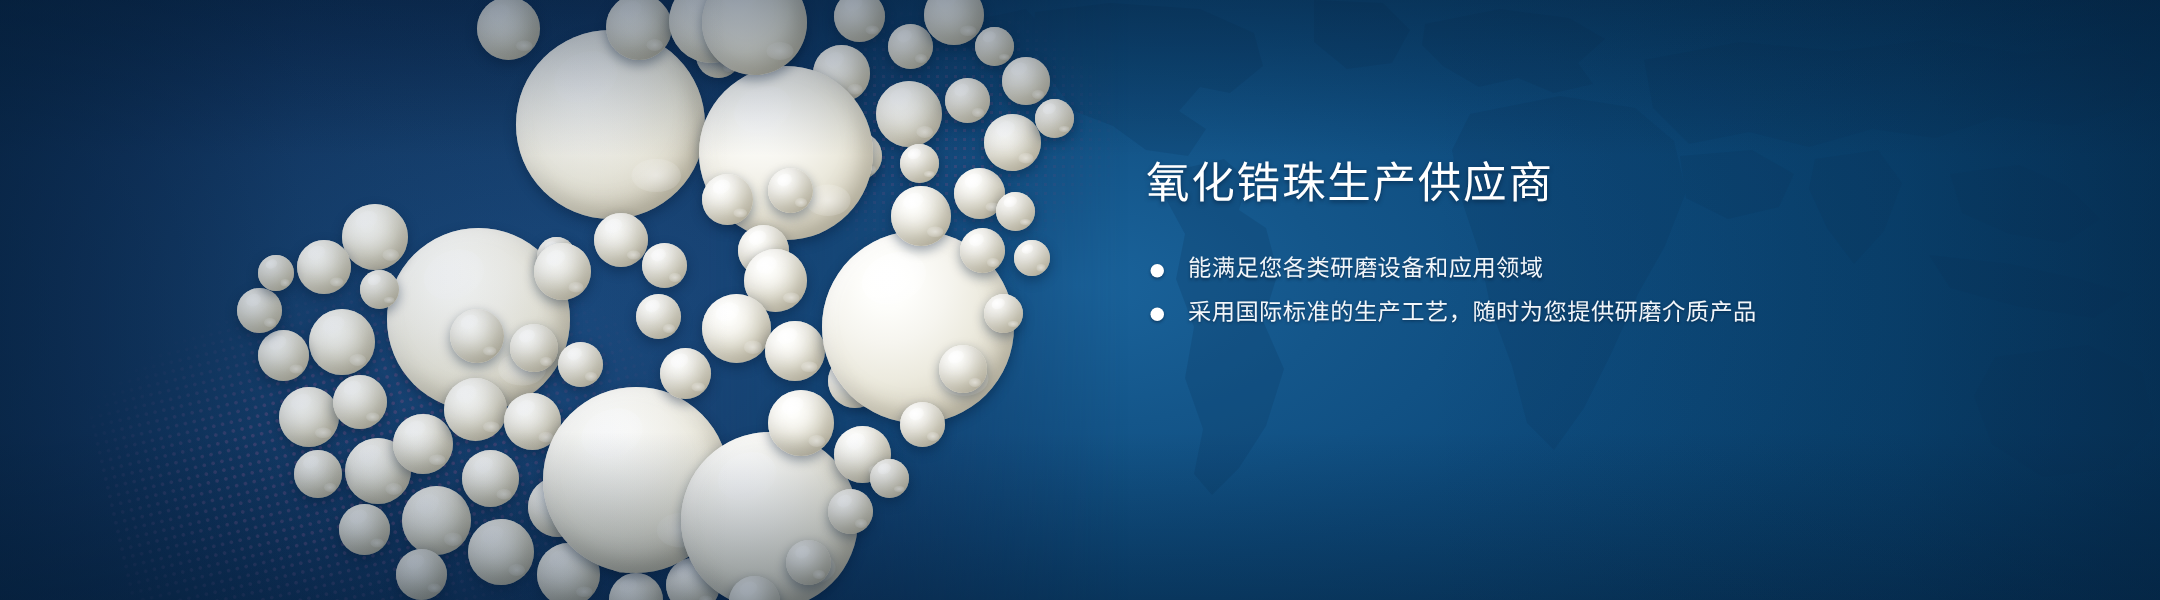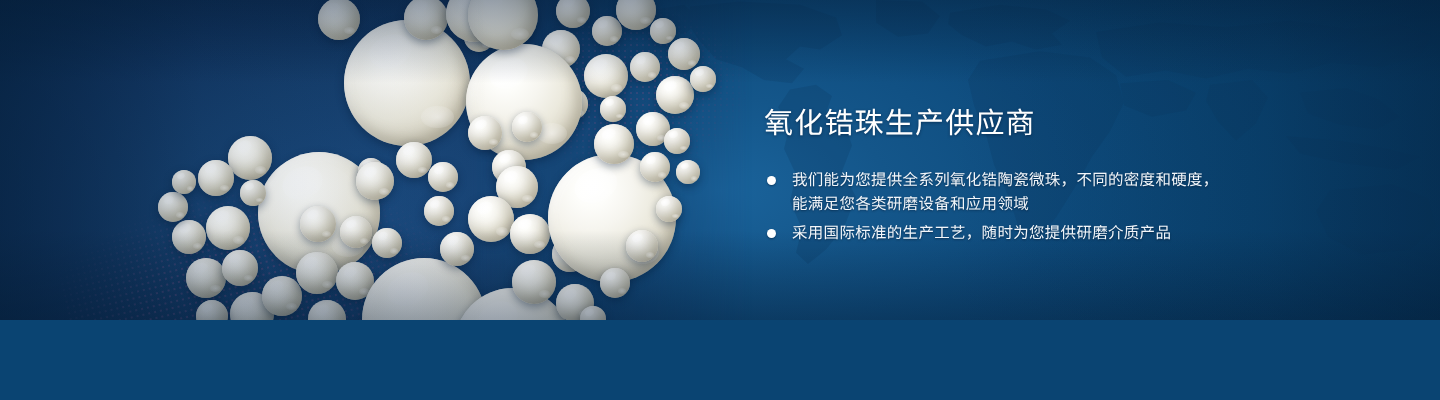--- a/index.html
+++ b/index.html
@@ -8,21 +8,21 @@
     padding: 0;
     background: #0a4472;
   }
   body {
     font-family: "Liberation Sans", "DejaVu Sans", sans-serif;
   }
 
   .banner {
     position: relative;
     width: 1440px;
-    height: 320px;
+    height: 400px;
     overflow: hidden;
     background: #4d7c0f;
     user-select: none;
   }
 
   
   .bg-base {
     position: absolute;
     inset: 0;
     background:
@@ -310,21 +310,20 @@
   </div>
 
   <div class="bg-edge-dark"></div>
 
   <div class="content">
     <h1 class="headline">氧化锆珠生产供应商</h1>
 
     <ul class="bullets">
       <li class="bullet">
         <span class="dot"></span>
-        <span class="bullet-line">我们能为您提供全系列氧化锆陶瓷微珠，不同的密度和硬度，</span>
         <span class="bullet-line">能满足您各类研磨设备和应用领域</span>
       </li>
       <li class="bullet">
         <span class="dot"></span>
         <span class="bullet-line">采用国际标准的生产工艺，随时为您提供研磨介质产品</span>
       </li>
     </ul>
   </div>
 
 </div>

